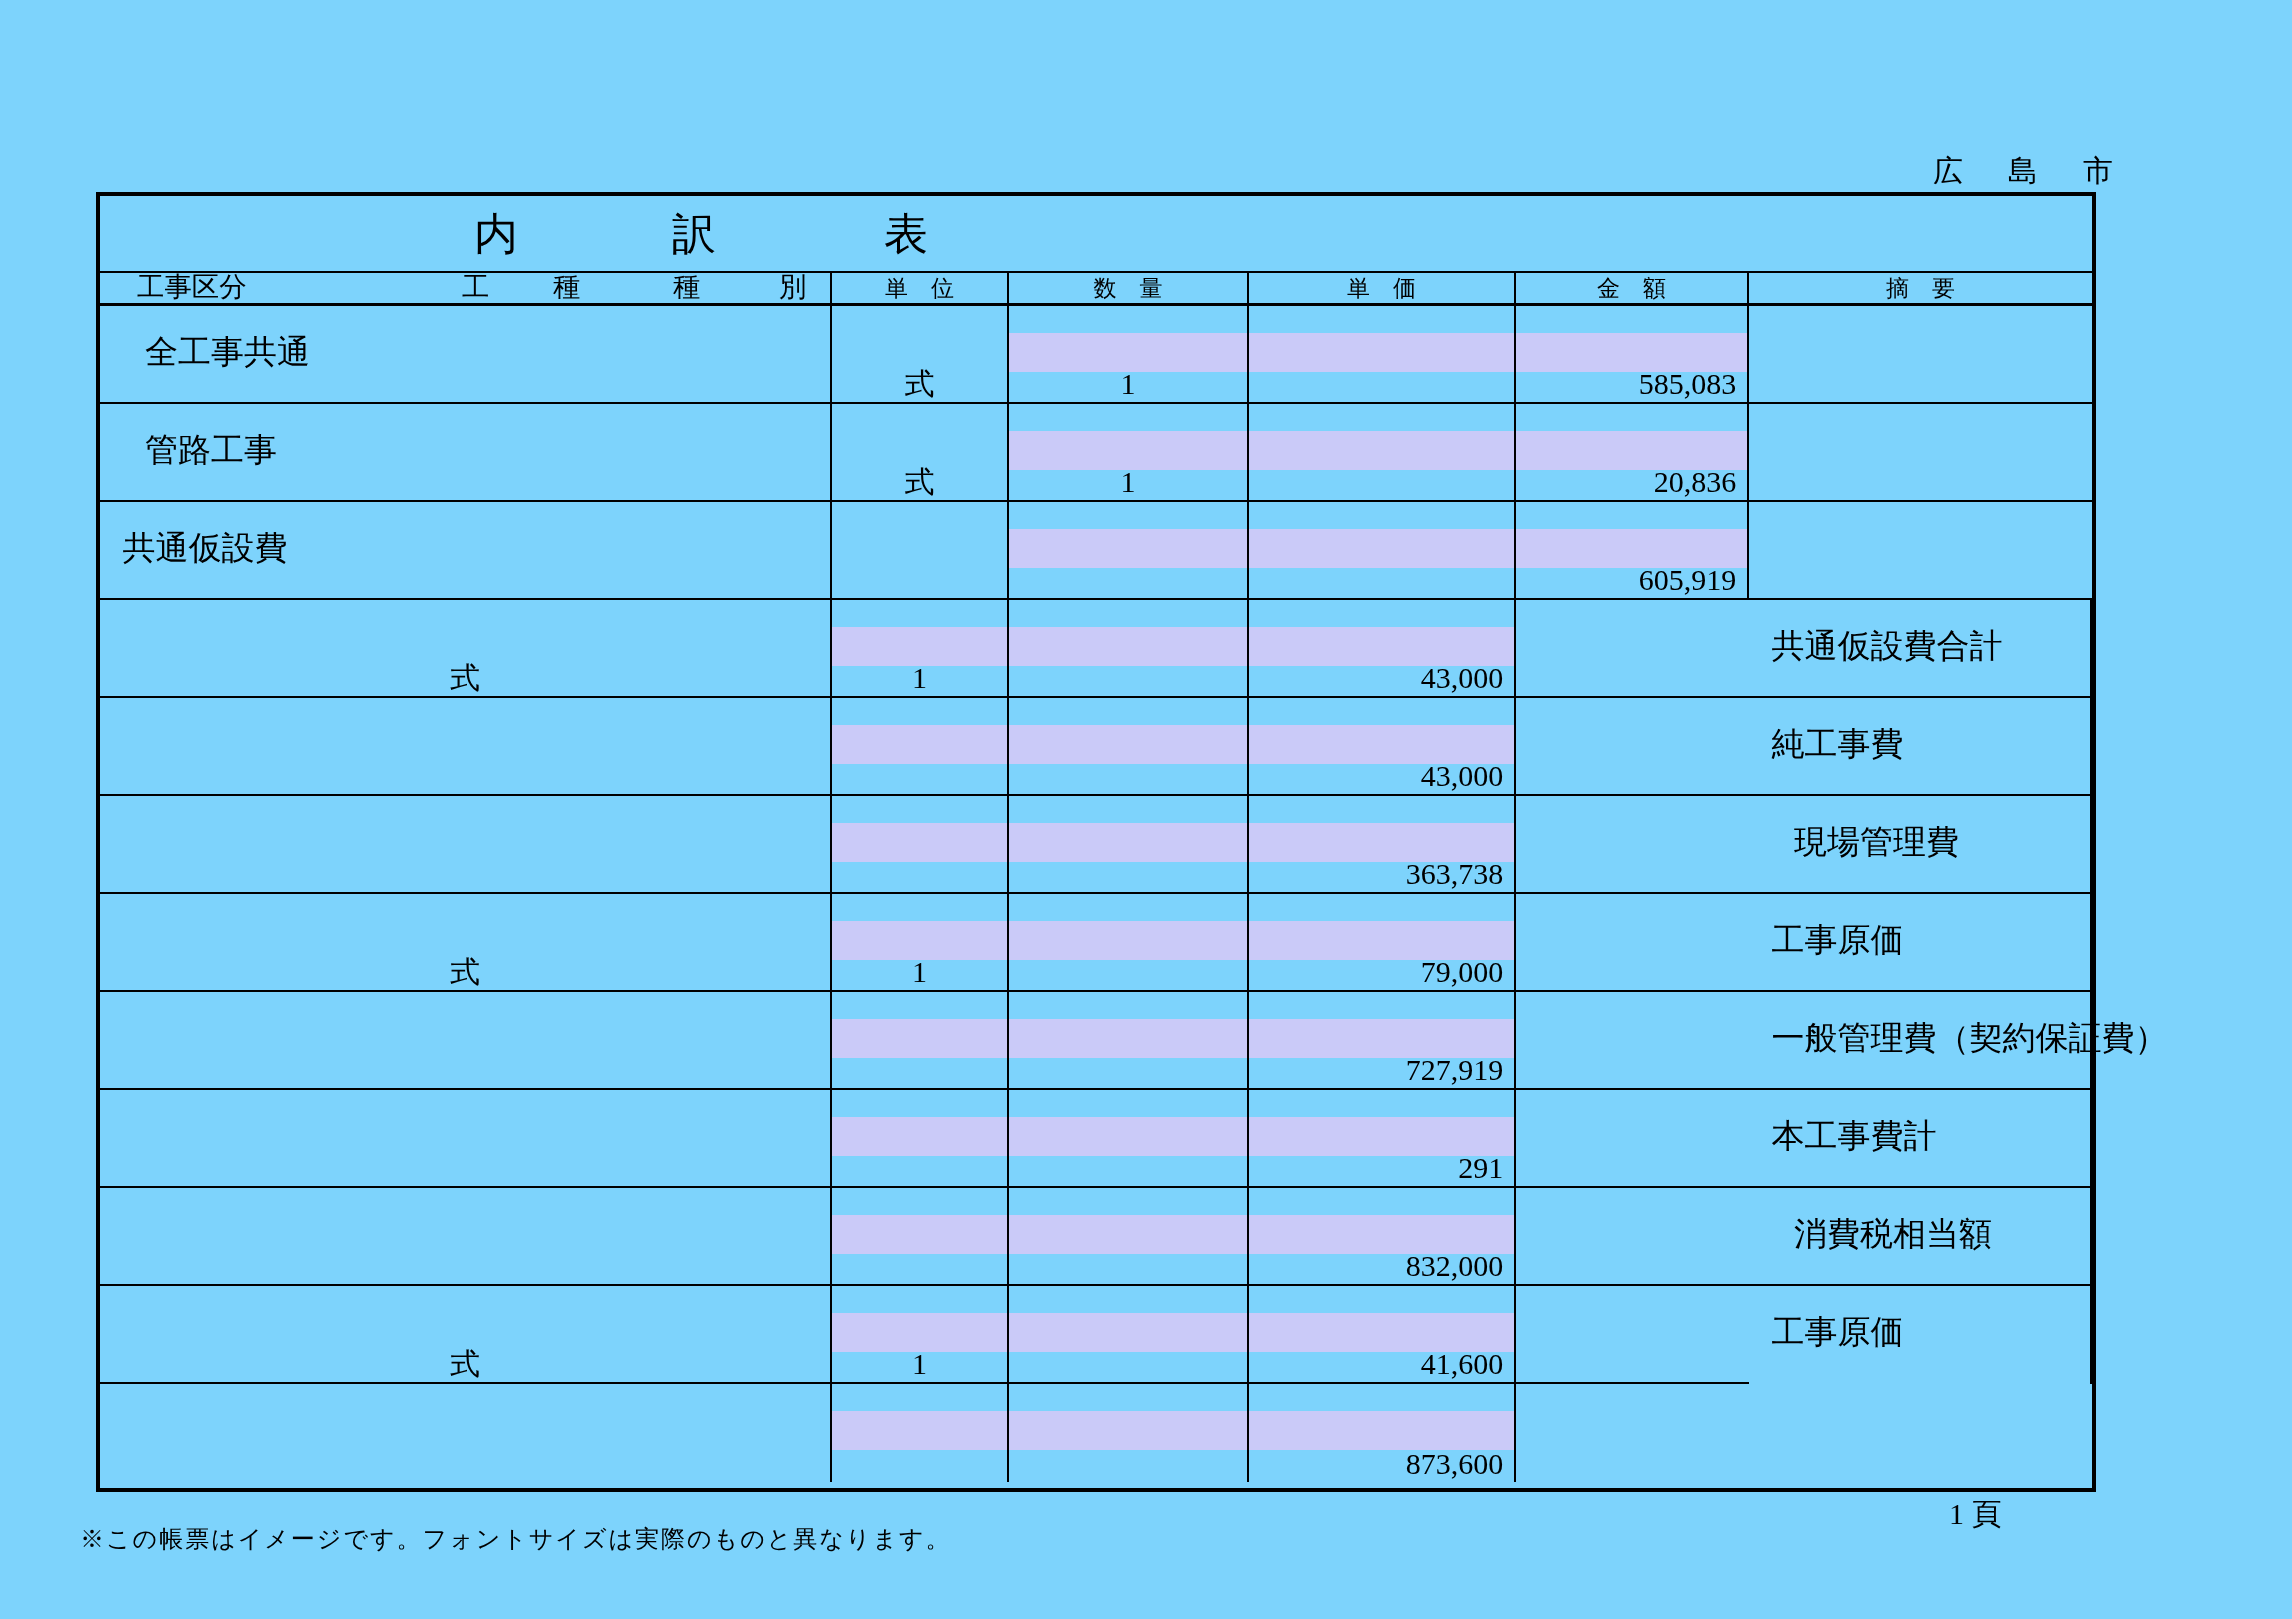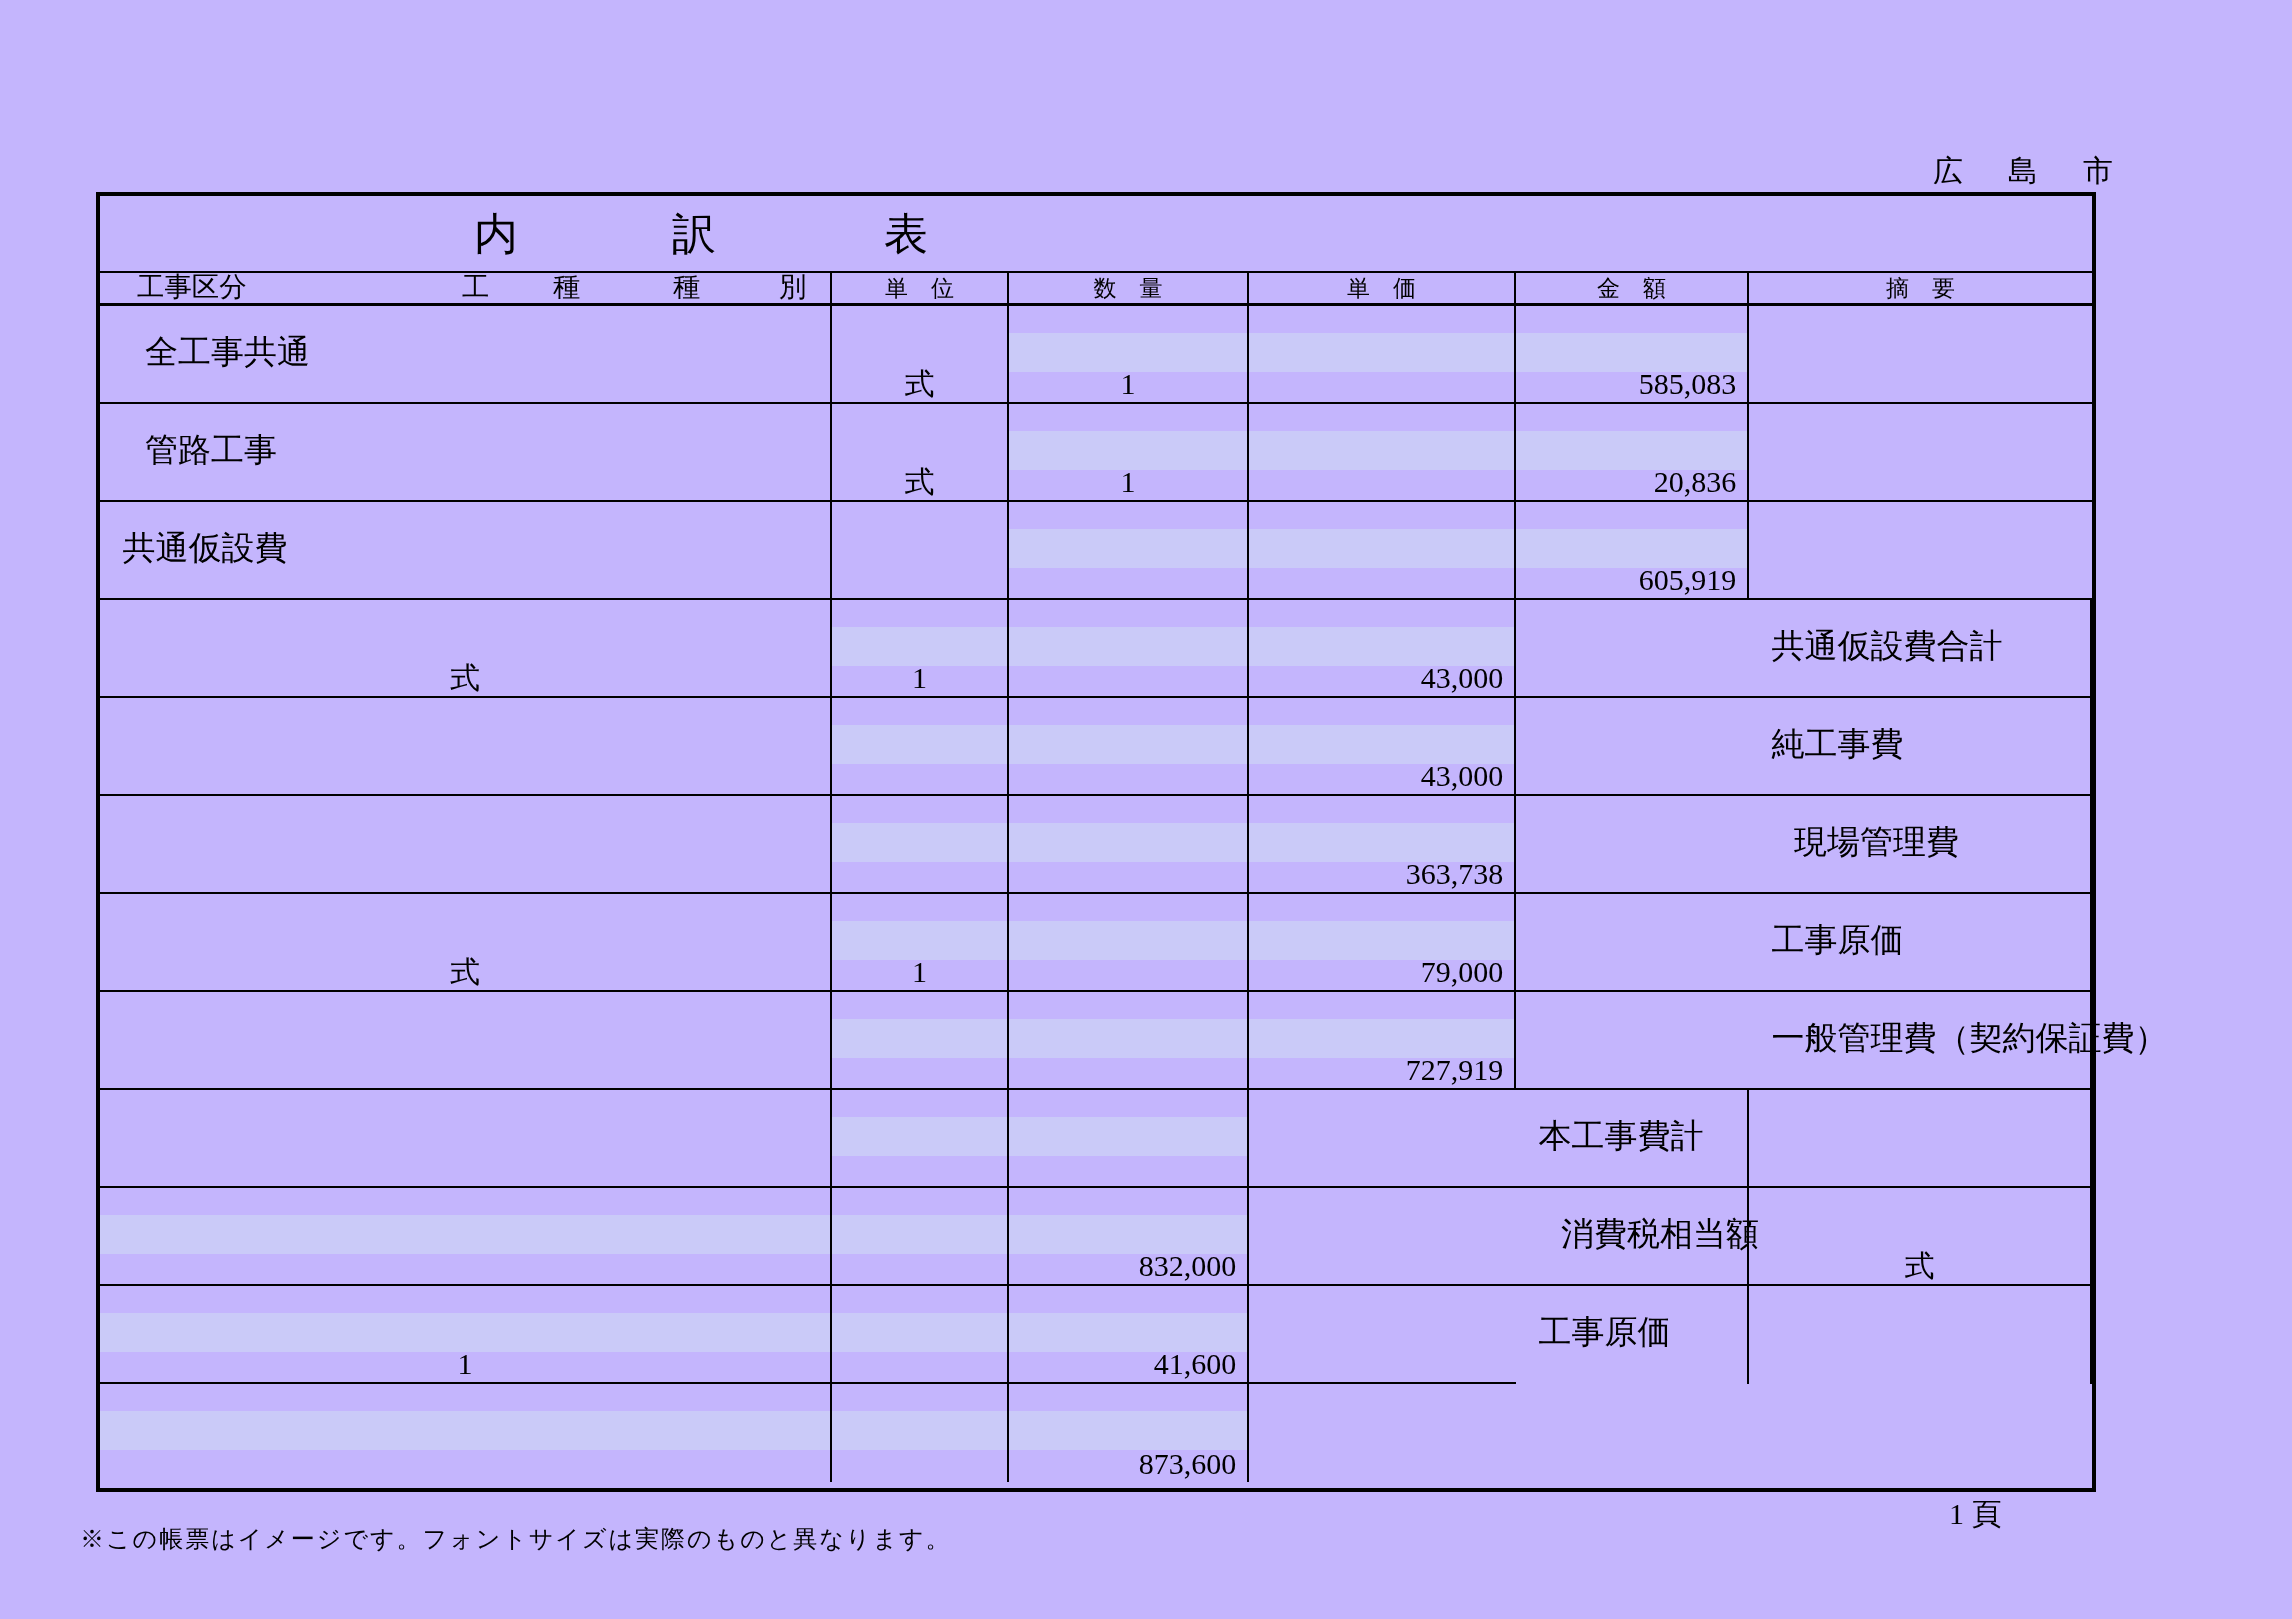--- a/index.html
+++ b/index.html
@@ -1,17 +1,17 @@
 <!DOCTYPE html>
 <html><head>
 <meta charset="utf-8">
 <style>
   html,body { margin:0; padding:0; background:#e8e8e8; }
   .page {
-    position:relative; width:2293px; height:1619px; background:#c4b5fd;
+    position:relative; width:2293px; height:1619px; background:#7dd3fc;
     font-family:"Liberation Serif","DejaVu Serif",serif; color:#000;
     overflow:hidden;
   }
   .issuer {
     position:absolute; left:1933px; top:151px; font-size:30px;
     letter-spacing:45px; white-space:nowrap;
   }
   
   .tbl {
     position:absolute; left:96px; top:192px; width:2000px; height:1300px;
@@ -228,20 +228,24 @@
     <div class="c c2">
       <span class="val ctrv"></span>
       </div>
     <div class="c c3">
       <span class="strip"></span>
       <span class="val ctrv"></span>
       </div>
     <div class="c c4">
       <span class="strip"></span>
       </div>
+    <div class="c c5">
+      <span class="strip"></span>
+      <span class="val amt">291</span>
+      </div>
     <div class="c c6"></div>
 
     <div class="c c1">
       <span class="lab ind0">本工事費計</span>
       </div>
     <div class="c c2">
       <span class="val ctrv"></span>
       </div>
     <div class="c c3">
       <span class="strip"></span>

